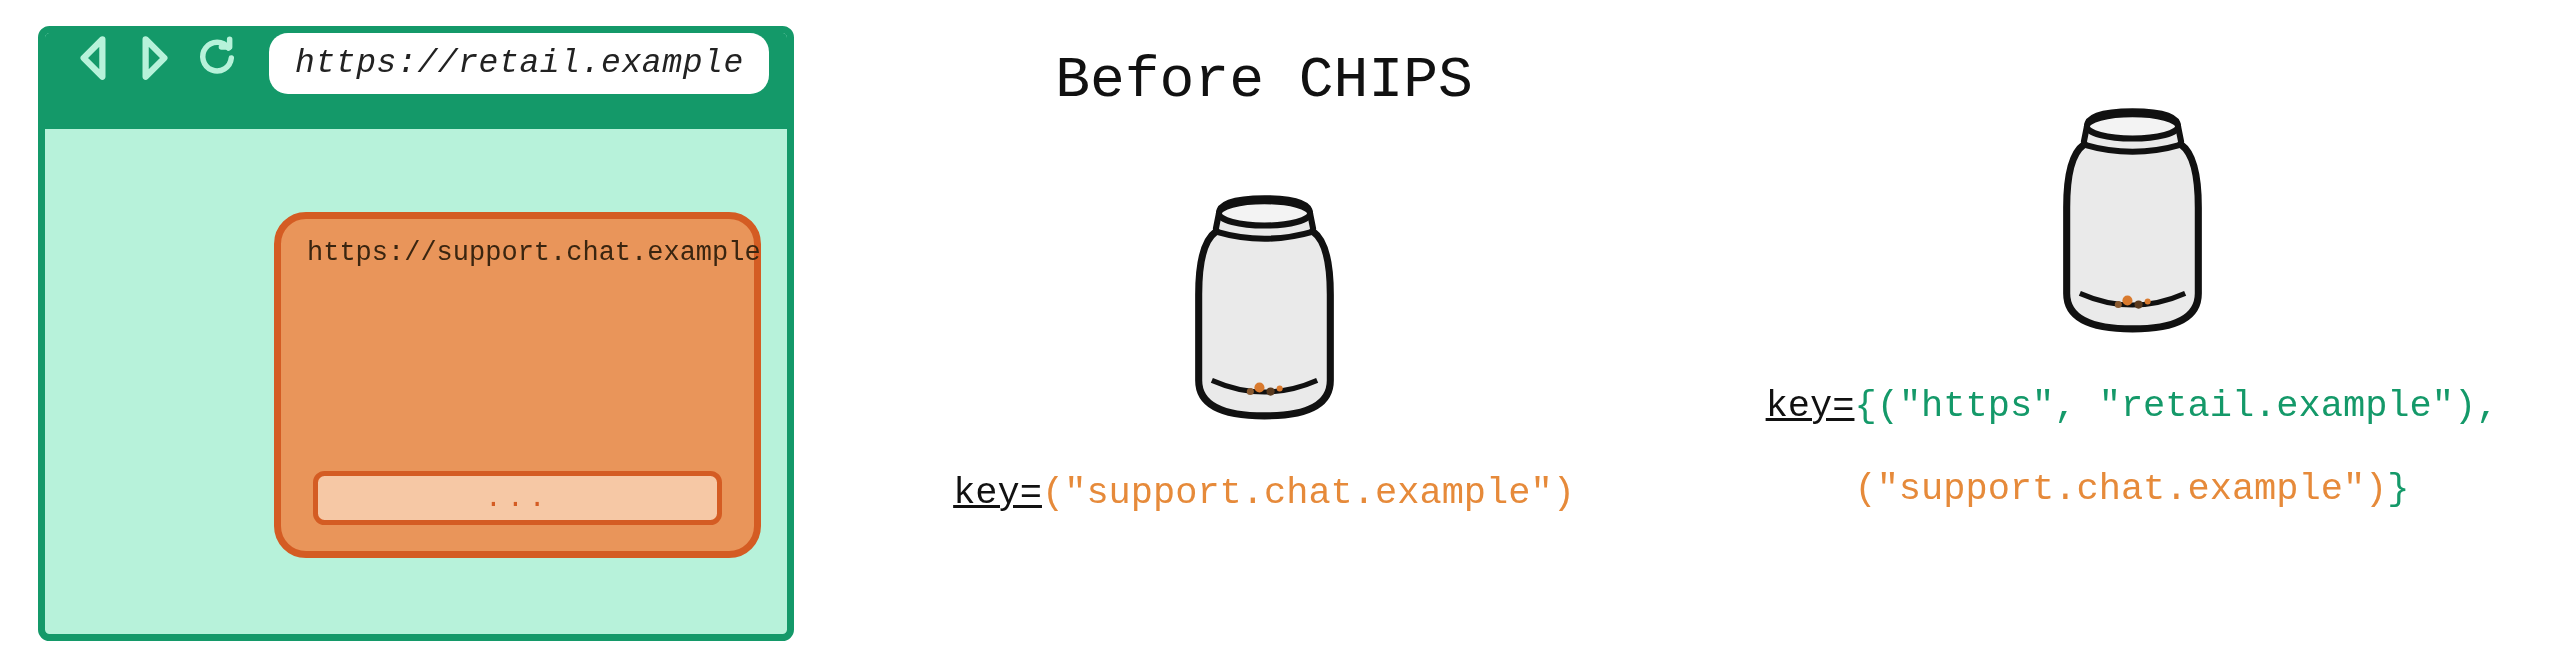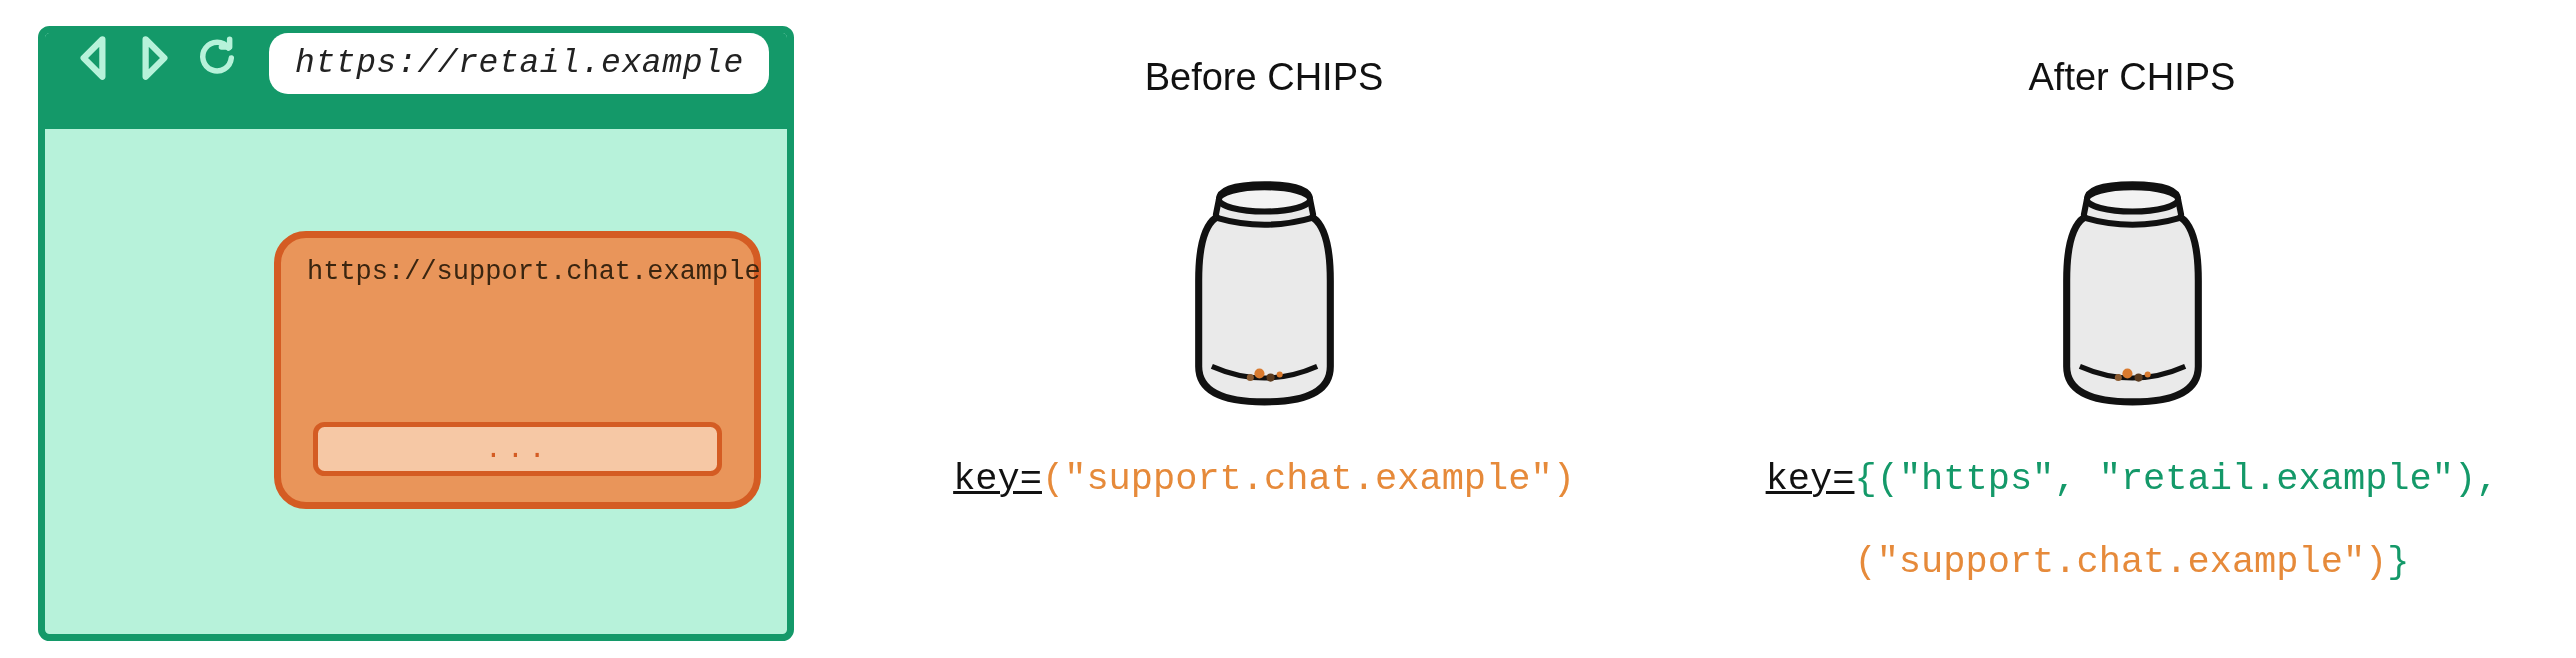--- a/index.html
+++ b/index.html
@@ -74,26 +74,25 @@
     width: 100%;
     height: calc(100% - 96px);
   }
 
   
   .chat-widget {
     position: absolute;
     right: 25.6px;
     top: 83px;
     width: 487px;
-    height: 278px;
+    height: 346px;
     background: #e9955a;
     border: 7.7px solid #d45c23;
     border-radius: 32px;
     padding: 19px 25.6px;
-    margin-top: 19px;
   }
   .chat-url {
     font-size: 27px;
     color: #3a2510;
     font-family: 'Courier New', Courier, monospace;
   }
   .chat-input {
     position: absolute;
     left: 32px;
     right: 32px;
@@ -113,25 +112,25 @@
   
   .col {
     position: absolute;
     top: 25.6px;
     text-align: center;
   }
   .col-before { left: 928px; width: 672px; }
   .col-after  { left: 1716px; width: 832px; }
 
   .col-title {
-    font-size: 38px;
+    font-size: 58px;
     font-weight: 400;
     color: #111;
-    margin-top: 30px;
-    font-family: Liberation Sans, sans-serif;
+    margin-top: 22px;
+    font-family: Liberation Mono, monospace;
   }
 
   .jar-wrap {
     margin: 70px auto 32px;
     width: 205px;
     height: 243px;
     position: relative;
   }
   .jar-wrap svg { width: 100%; height: 100%; }
 
@@ -205,21 +204,20 @@
         <circle cx="86" cy="206" r="3.5" fill="#8a5a30"></circle>
         <circle cx="115" cy="203" r="3" fill="#d97a2e"></circle>
       </svg>
     </div>
     <div class="key-line">
       <span class="black">key=</span><span class="orange">("support.chat.example")</span>
     </div>
   </div>
 
   <div class="col col-after">
-    <div class="col-title">After CHIPS</div>
     <div class="jar-wrap">
       <svg viewBox="0 0 200 240">
         <path d="M55 30 Q55 15 100 15 Q145 15 145 30 L148 45 Q148 55 100 55 Q52 55 52 45 Z" fill="#eaeaea" stroke="#111" stroke-width="6"></path>
         <ellipse cx="100" cy="30" rx="45" ry="12" fill="#f3f3f3" stroke="#111" stroke-width="6"></ellipse>
         <path d="M52 48 Q35 60 35 110 L35 195 Q35 230 100 230 Q165 230 165 195 L165 110 Q165 60 148 48" fill="#eaeaea" stroke="#111" stroke-width="7" stroke-linejoin="round"></path>
         <path d="M52 48 Q100 62 148 48" fill="none" stroke="#111" stroke-width="6"></path>
         <path d="M48 195 Q100 218 152 195" fill="none" stroke="#111" stroke-width="5"></path>
         <circle cx="95" cy="202" r="5" fill="#d97a2e"></circle>
         <circle cx="106" cy="206" r="4" fill="#5a3a1e"></circle>
         <circle cx="86" cy="206" r="3.5" fill="#8a5a30"></circle>

